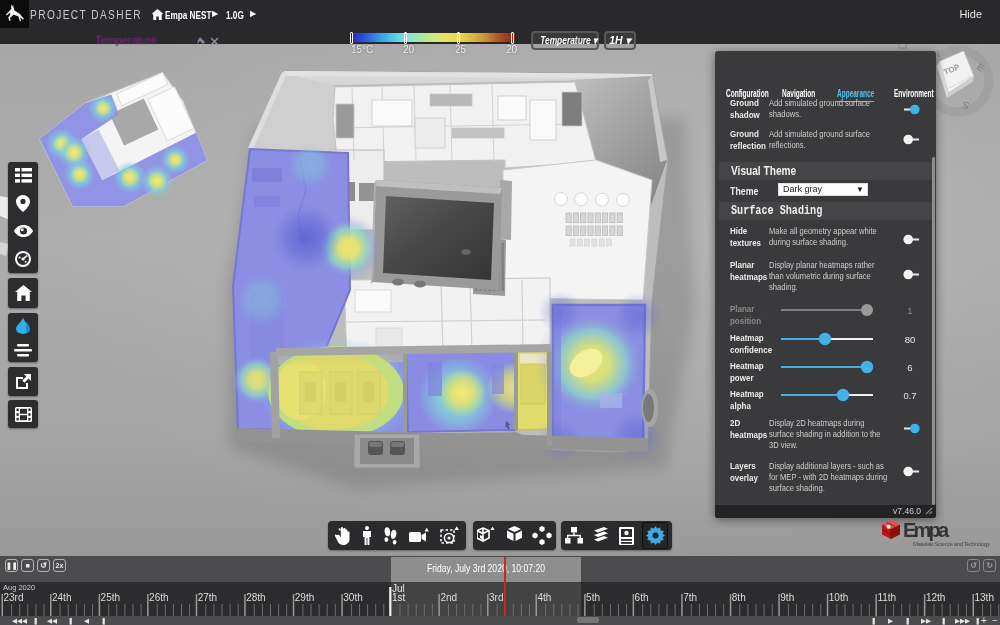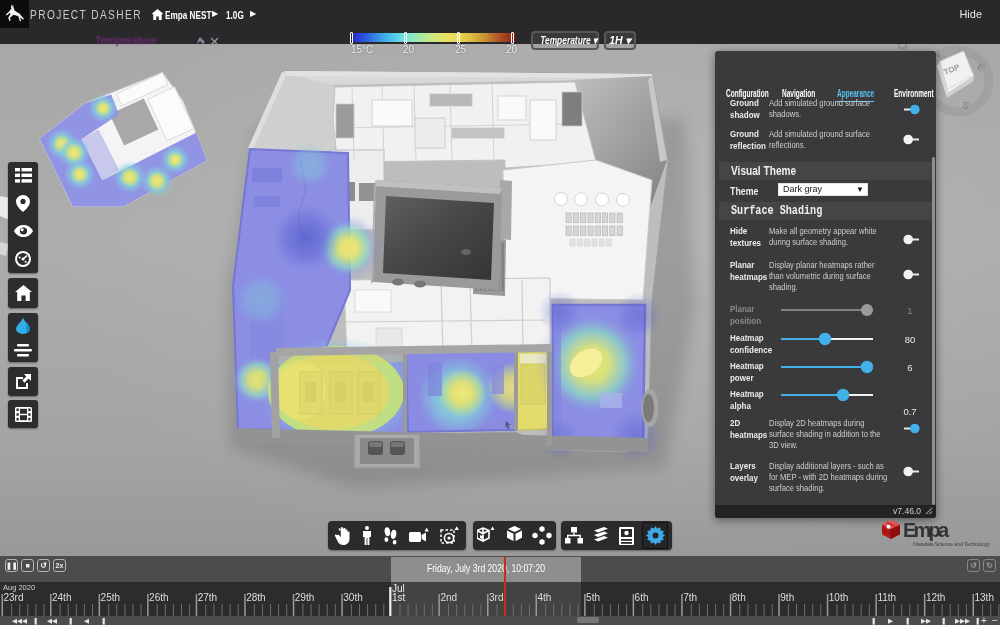--- a/index.html
+++ b/index.html
@@ -549,21 +549,21 @@
         <circle cx="92" cy="7" r="6.2" fill="#41b1e8"></circle>
       </svg>
     <div class="sval" style="top:311px;">6</div>
 
     <div class="slab" style="top:337px;">Heatmap alpha</div>
     <svg style="position:absolute; left:60px; top:337px;" width="104" height="14" viewBox="0 0 104 14">
         <line x1="6" y1="7" x2="98" y2="7" stroke="#f0f0f0" stroke-width="1.8"></line>
         <line x1="6" y1="7" x2="68" y2="7" stroke="#41b1e8" stroke-width="2.2"></line>
         <circle cx="68" cy="7" r="6.2" fill="#41b1e8"></circle>
       </svg>
-    <div class="sval" style="top:339px;margin-top:16px;">0.7</div>
+    <div class="sval" style="top:339px;">0.7</div>
 
     <div class="slab" style="top:366px;">2D heatmaps</div>
     <div class="sdesc" style="top:366px;">Display 2D heatmaps during surface shading in addition to the 3D view.</div>
     <div class="toggle" style="top:370px;"><svg width="17" height="13" viewBox="0 0 17 13">
           <line x1="1" y1="6.5" x2="10" y2="6.5" stroke="#e8e8e8" stroke-width="2"></line>
           <circle cx="11.8" cy="6.5" r="4.8" fill="#41b1e8"></circle>
         </svg></div>
 
     <div class="slab" style="top:409px;">Layers overlay</div>
     <div class="sdesc" style="top:409px;">Display additional layers - such as for MEP - with 2D heatmaps during surface shading.</div>

